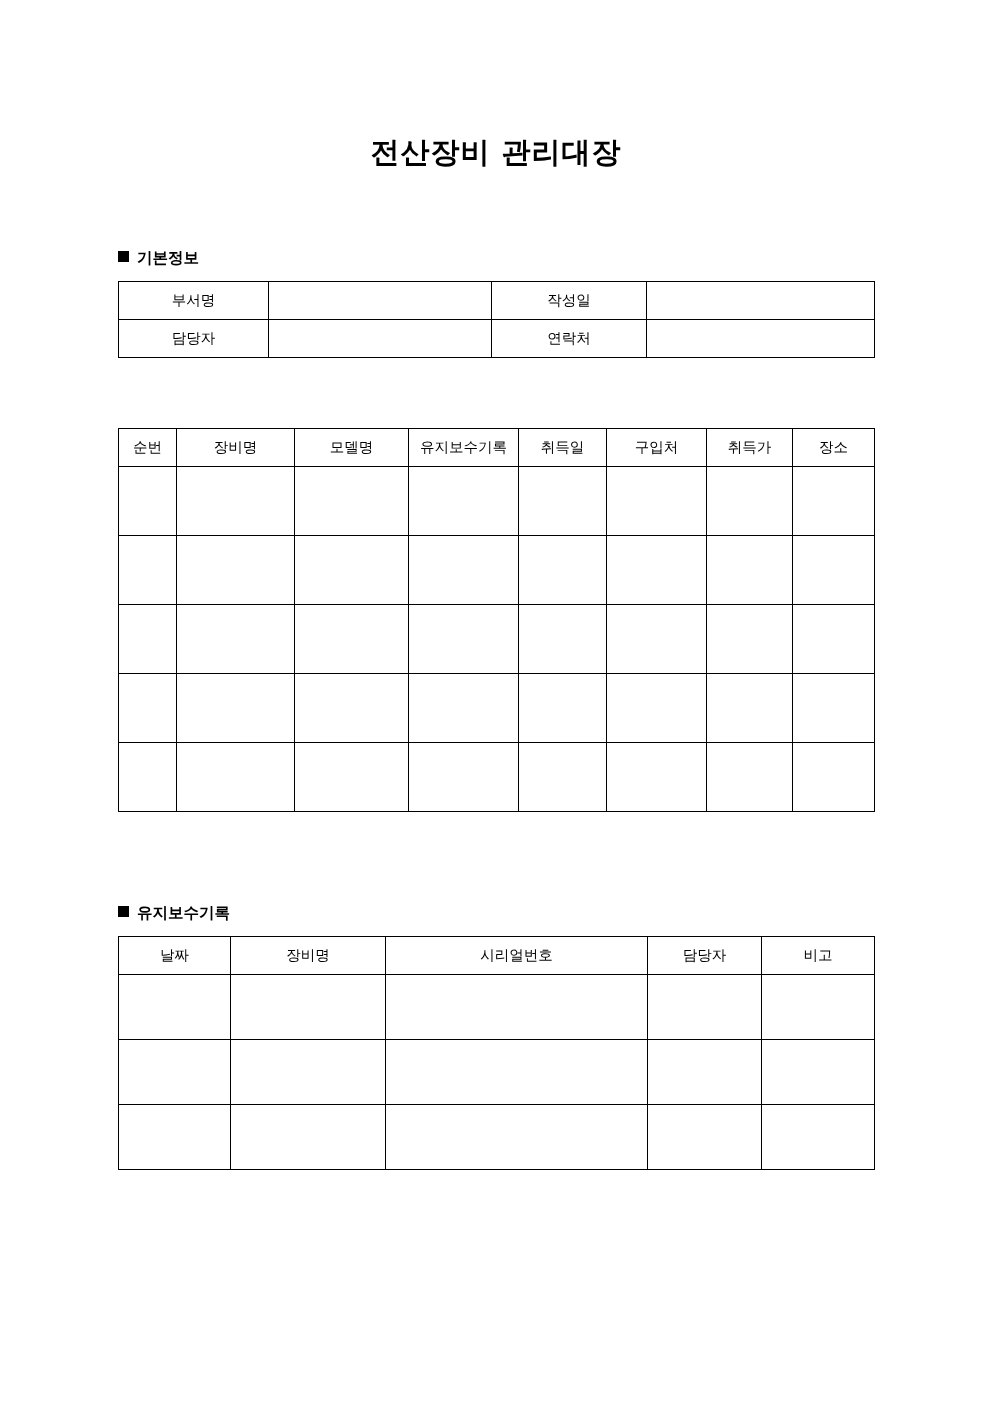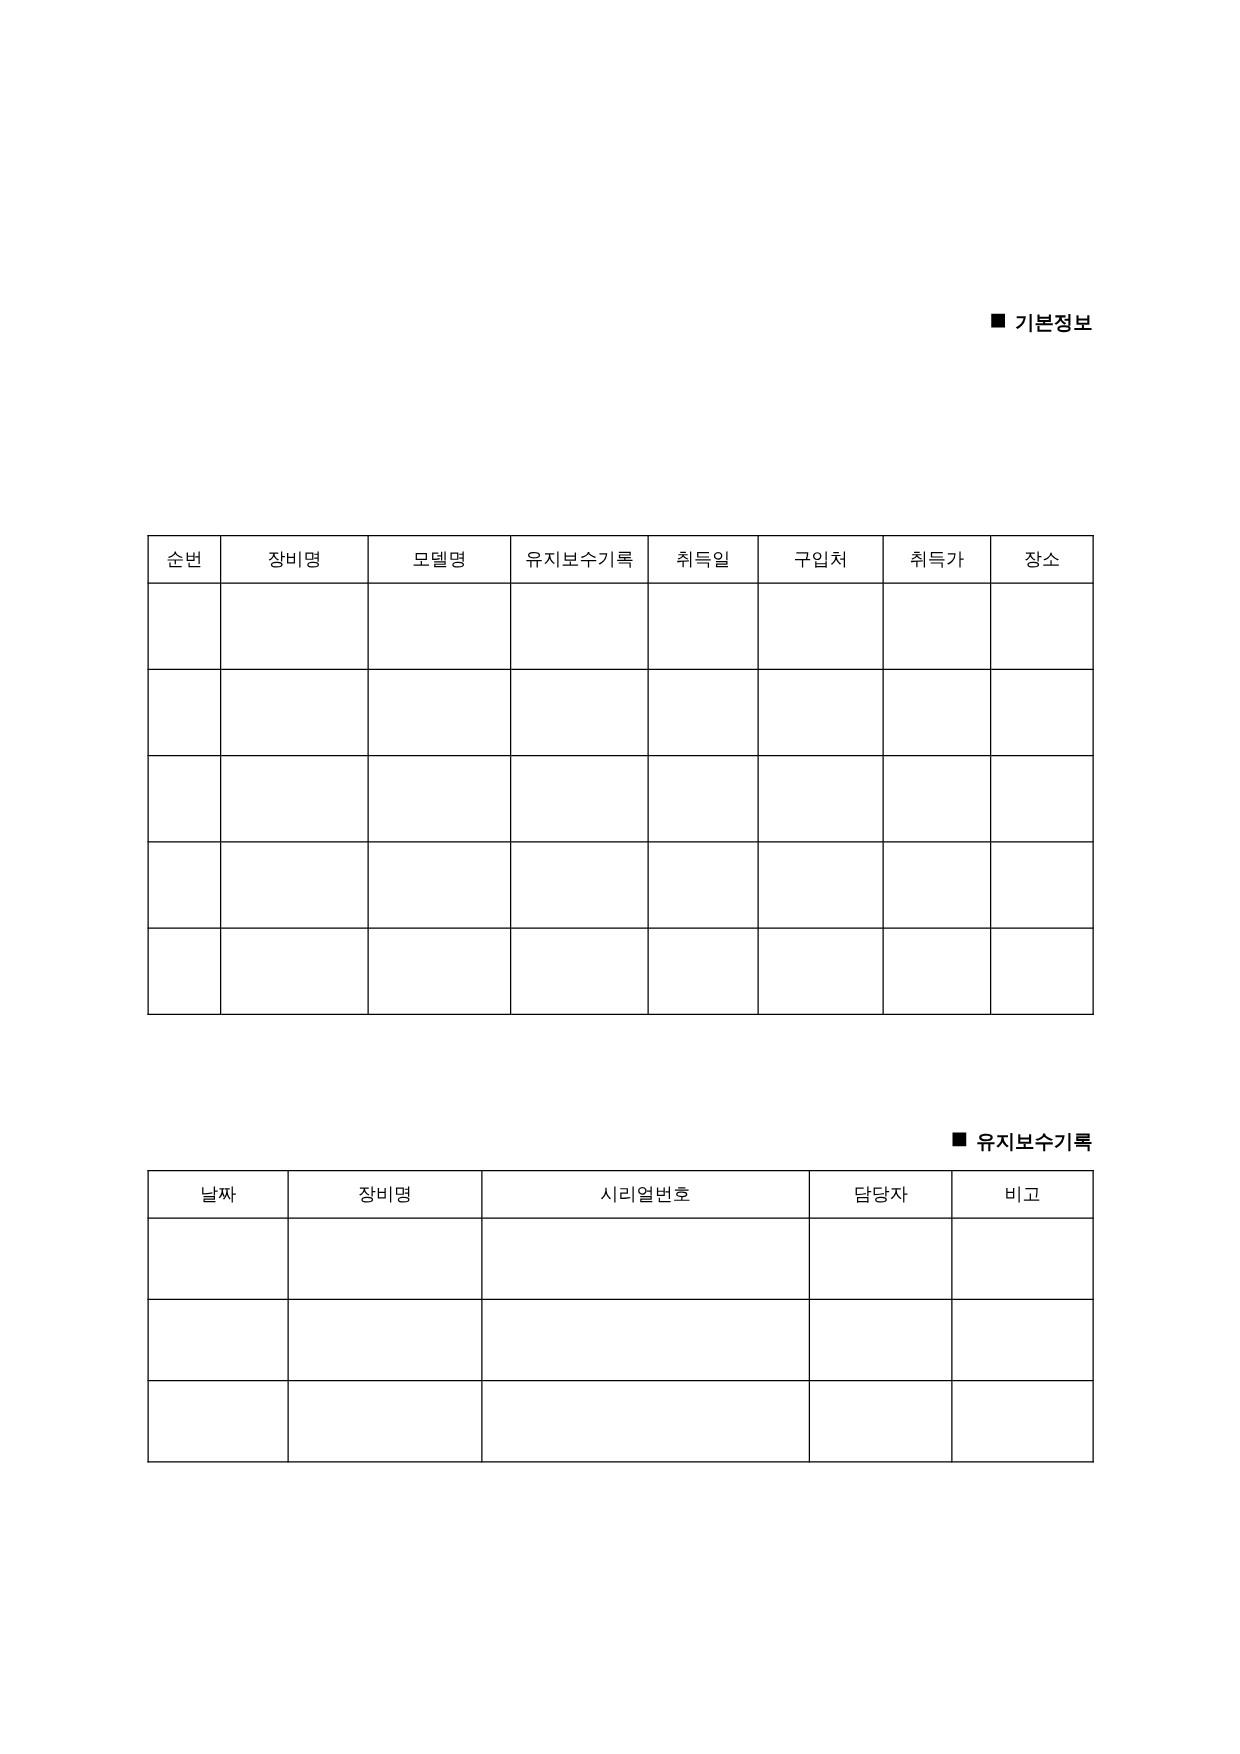--- a/index.html
+++ b/index.html
@@ -35,21 +35,20 @@
   .section {
     position: absolute;
     left: 118px;
     width: 756px;
   }
   .section-heading {
     font-size: 15.5px;
     font-weight: bold;
     margin: 0 0 12px 0;
     white-space: nowrap;
-    text-align: right;
   }
   .section-bullet {
     display: inline-block;
     width: 11px;
     height: 11px;
     background: #000000;
     margin-right: 8px;
     vertical-align: 1px;
   }
   table.form-table {
@@ -92,25 +91,48 @@
   }
   #section-basic  { top: 248px; }
   #section-equip  { top: 428px; }
   #section-maint  { top: 903px; }
 </style>
 </head>
 <body>
 
 <div class="page">
 
+  <div class="doc-title">전산장비 관리대장</div>
 
   <div class="section" id="section-basic">
     <div class="section-heading">
       <span class="section-bullet"></span><span>기본정보</span>
     </div>
+    <table class="form-table">
+      <colgroup>
+        <col style="width:150px">
+          <col style="width:223px">
+        <col style="width:155px">
+          <col style="width:228px">
+      </colgroup>
+      <tbody>
+        <tr>
+          <td class="label-cell">부서명</td>
+          <td class="value-cell"></td>
+          <td class="label-cell">작성일</td>
+          <td class="value-cell"></td>
+        </tr>
+        <tr>
+          <td class="label-cell">담당자</td>
+          <td class="value-cell"></td>
+          <td class="label-cell">연락처</td>
+          <td class="value-cell"></td>
+        </tr>
+      </tbody>
+    </table>
   </div>
 
   <div class="section" id="section-equip">
     <table class="form-table">
       <colgroup>
         <col style="width:58px">
           <col style="width:118px">
           <col style="width:114px">
         <col style="width:110px">
           <col style="width:88px">

